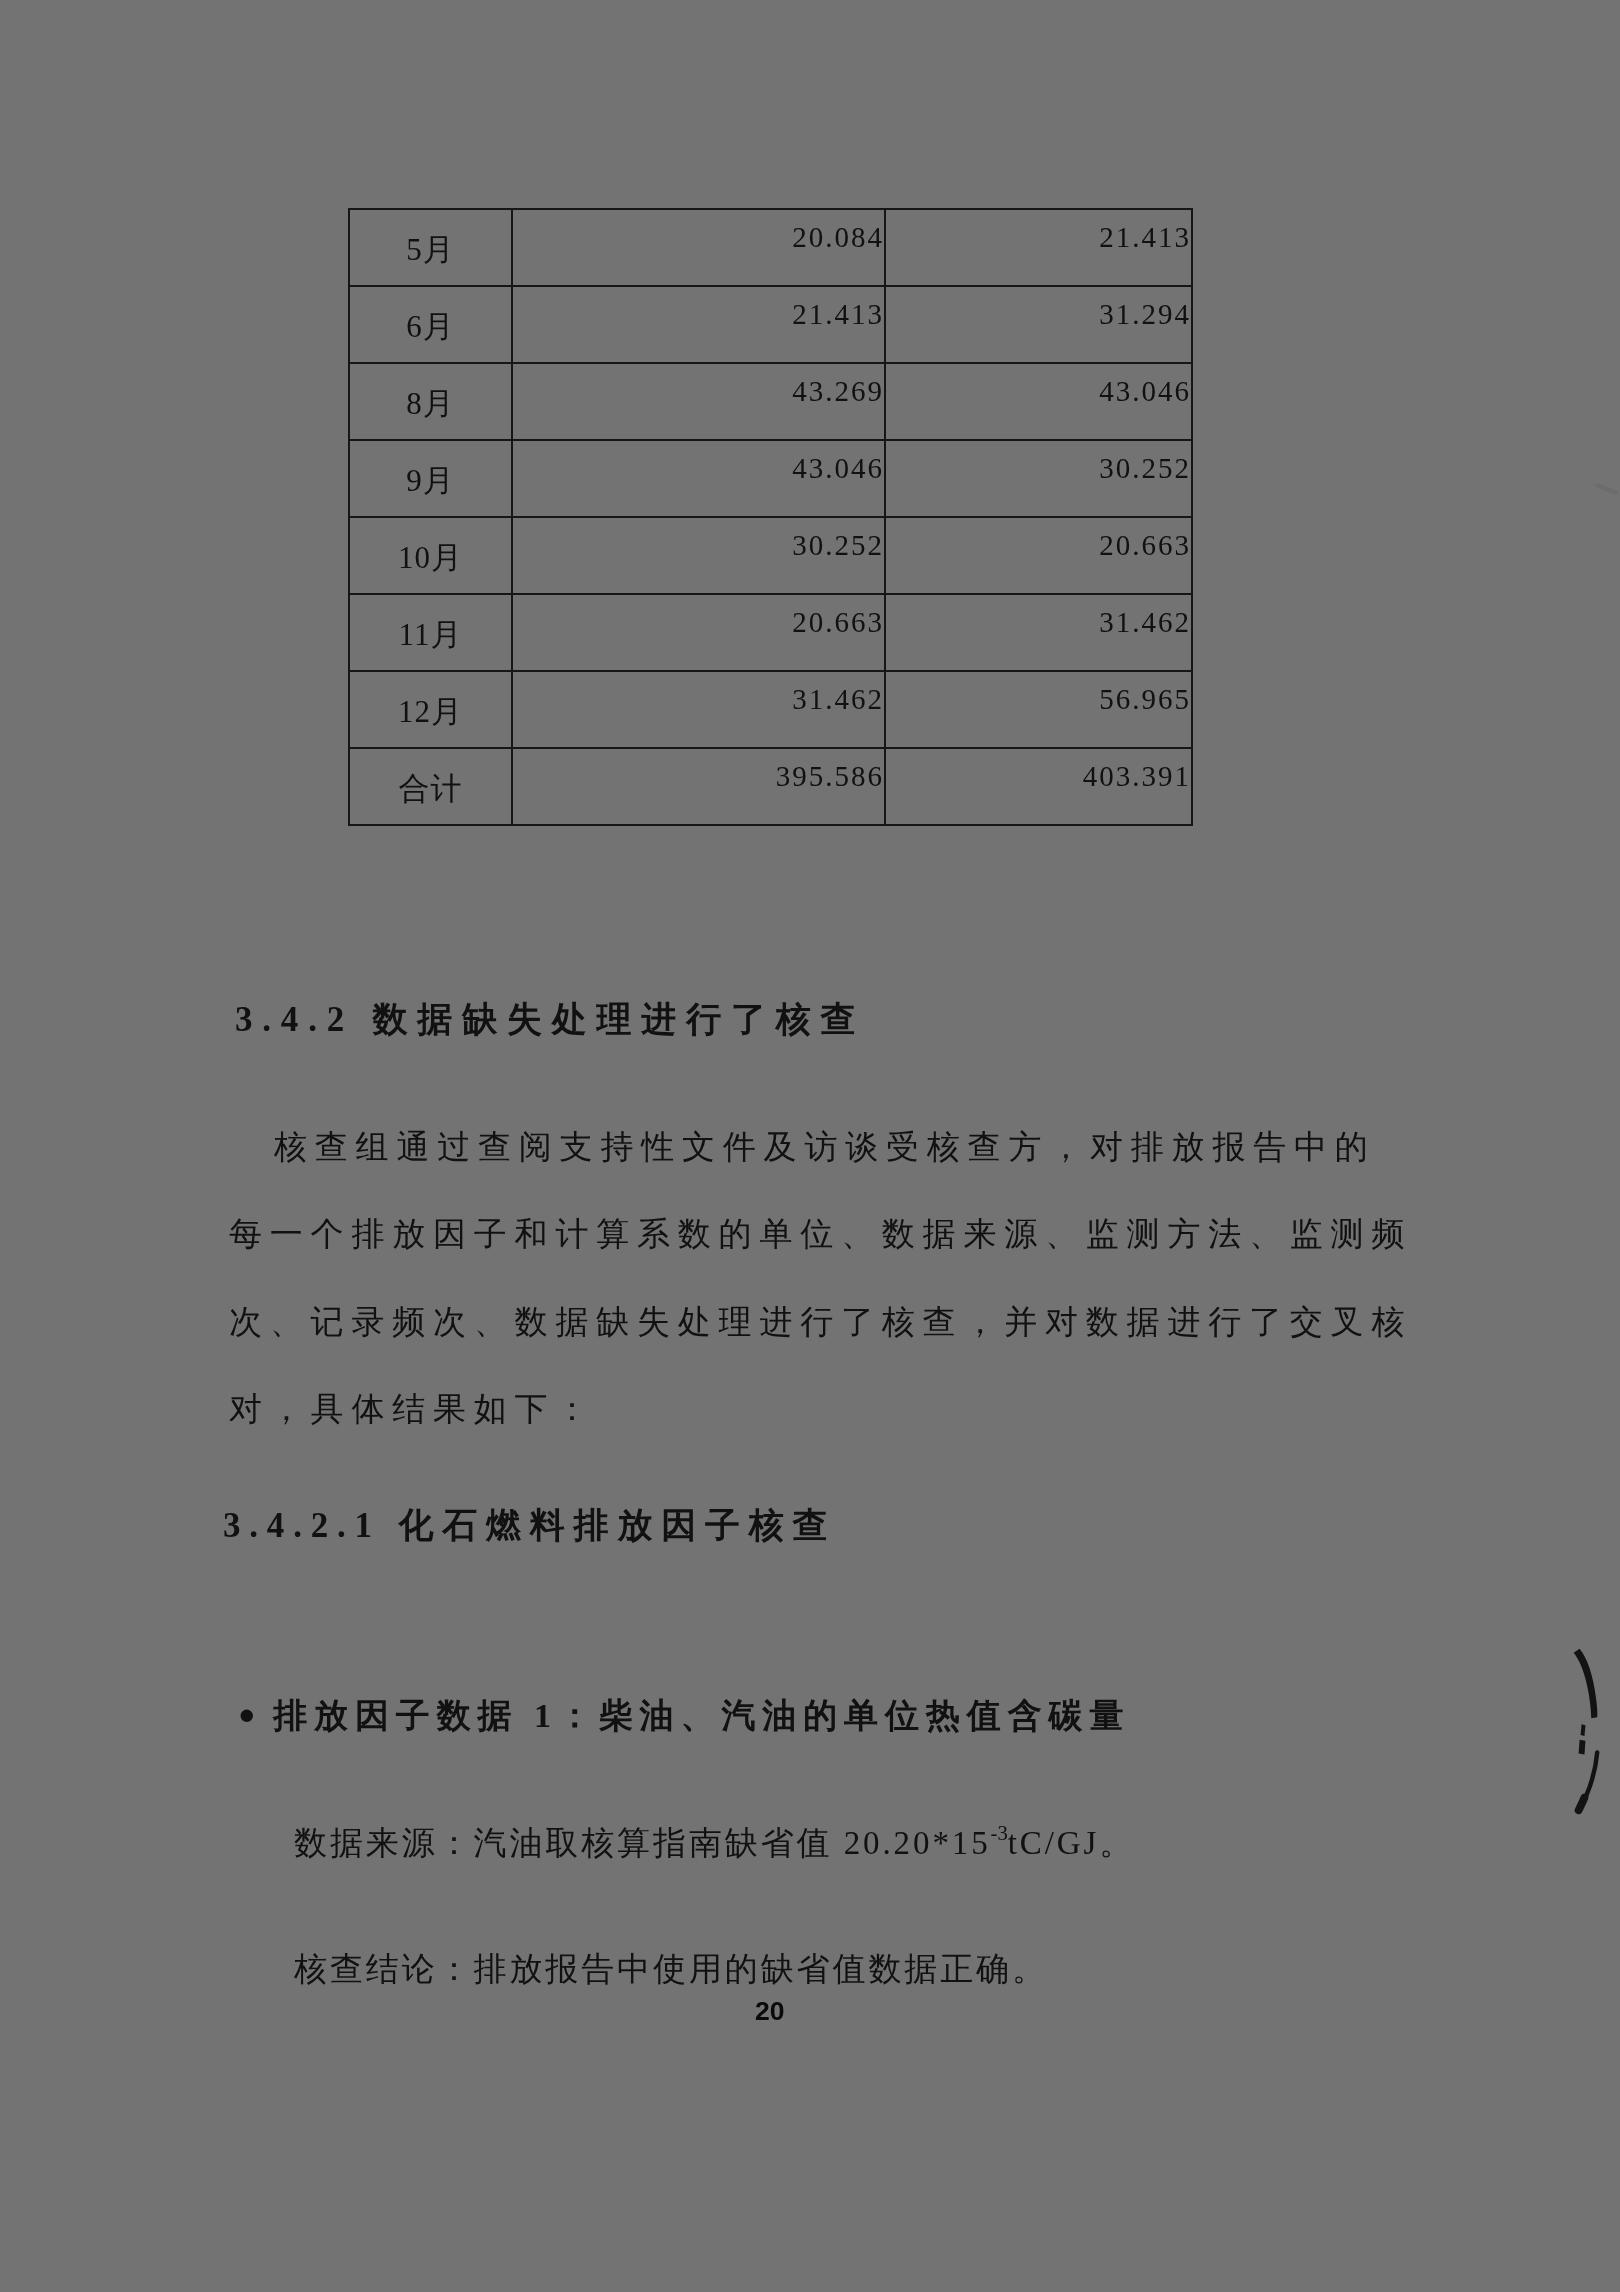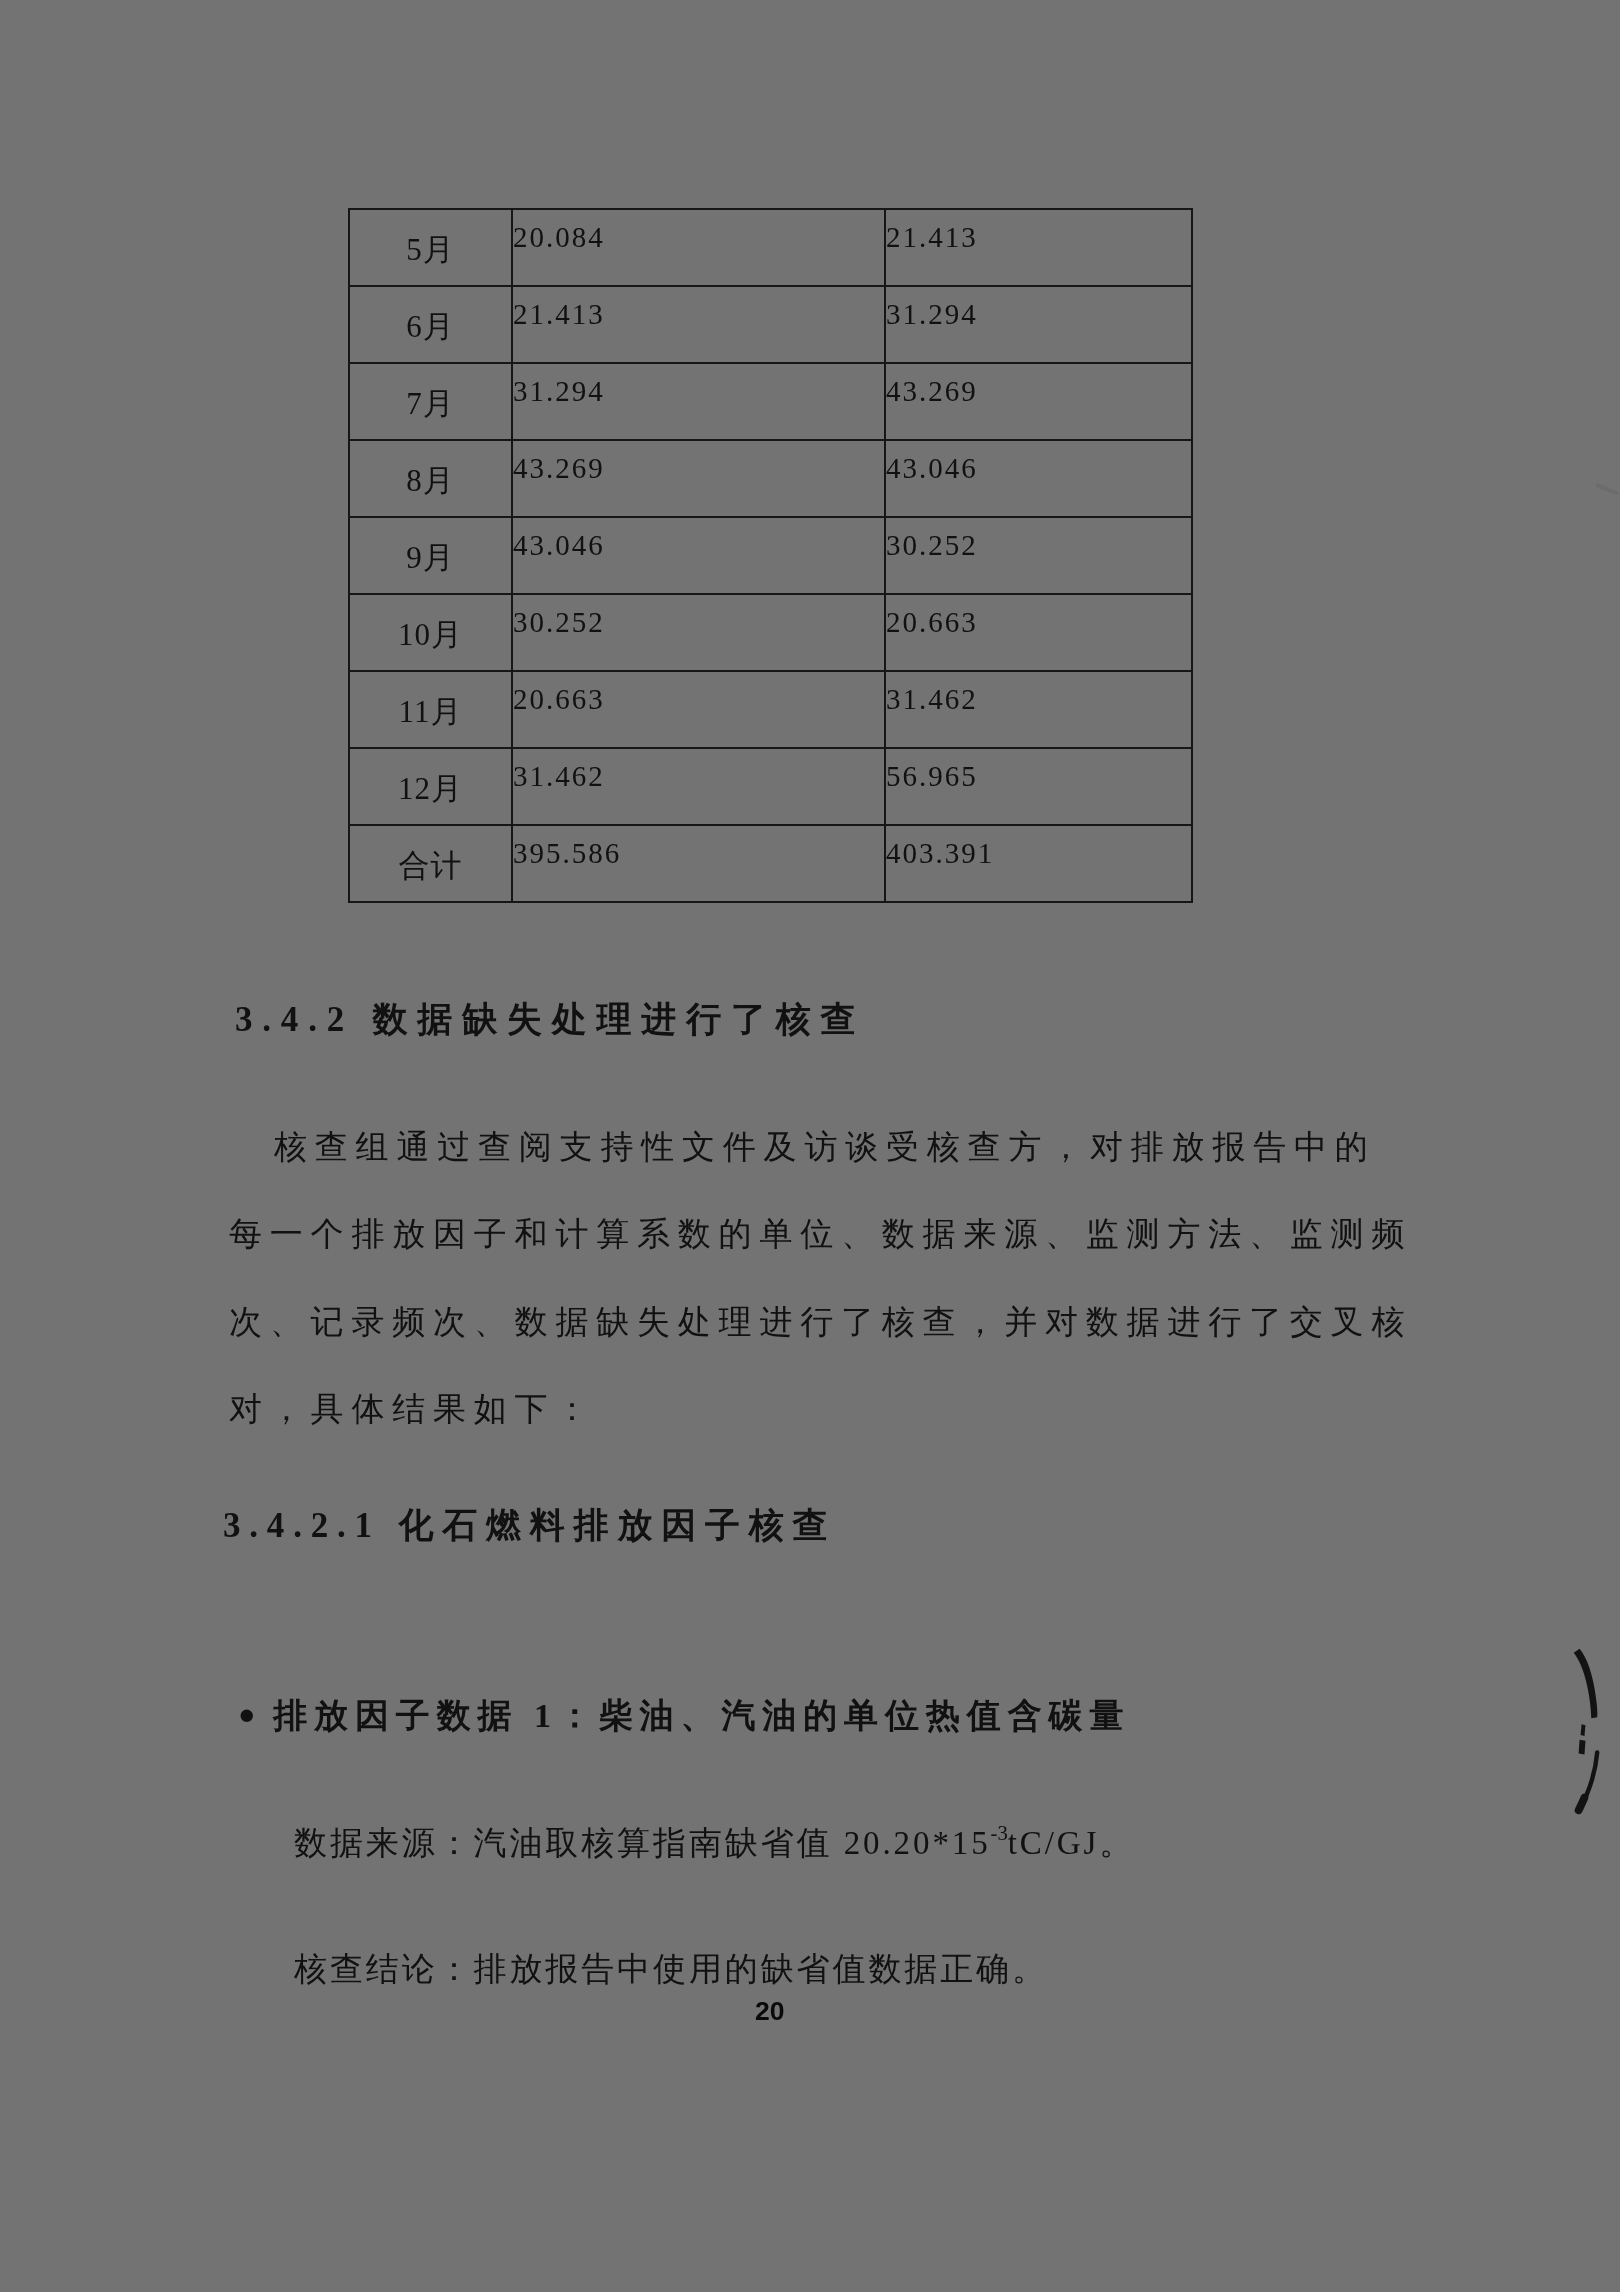--- a/index.html
+++ b/index.html
@@ -33,21 +33,21 @@
     overflow: hidden;
   }
   td.month-cell {
     text-align: center;
     vertical-align: middle;
     font-size: 31px;
     letter-spacing: 1px;
     padding-top: 5.9px;
   }
   td.num-cell {
-    text-align: left;
+    text-align: right;
     vertical-align: top;
     font-size: 29px;
     letter-spacing: 2px;
     padding-top: 10.8px;
   }
 
   
   .heading {
     position: absolute;
     font-weight: bold;
@@ -162,25 +162,20 @@
           <td class="month-cell">5月</td>
           <td class="num-cell">20.084</td>
           <td class="num-cell">21.413</td>
         </tr>
         <tr>
           <td class="month-cell">6月</td>
           <td class="num-cell">21.413</td>
           <td class="num-cell">31.294</td>
         </tr>
         <tr>
-          <td class="month-cell">7月</td>
-          <td class="num-cell">31.294</td>
-          <td class="num-cell">43.269</td>
-        </tr>
-        <tr>
           <td class="month-cell">8月</td>
           <td class="num-cell">43.269</td>
           <td class="num-cell">43.046</td>
         </tr>
         <tr>
           <td class="month-cell">9月</td>
           <td class="num-cell">43.046</td>
           <td class="num-cell">30.252</td>
         </tr>
         <tr>

